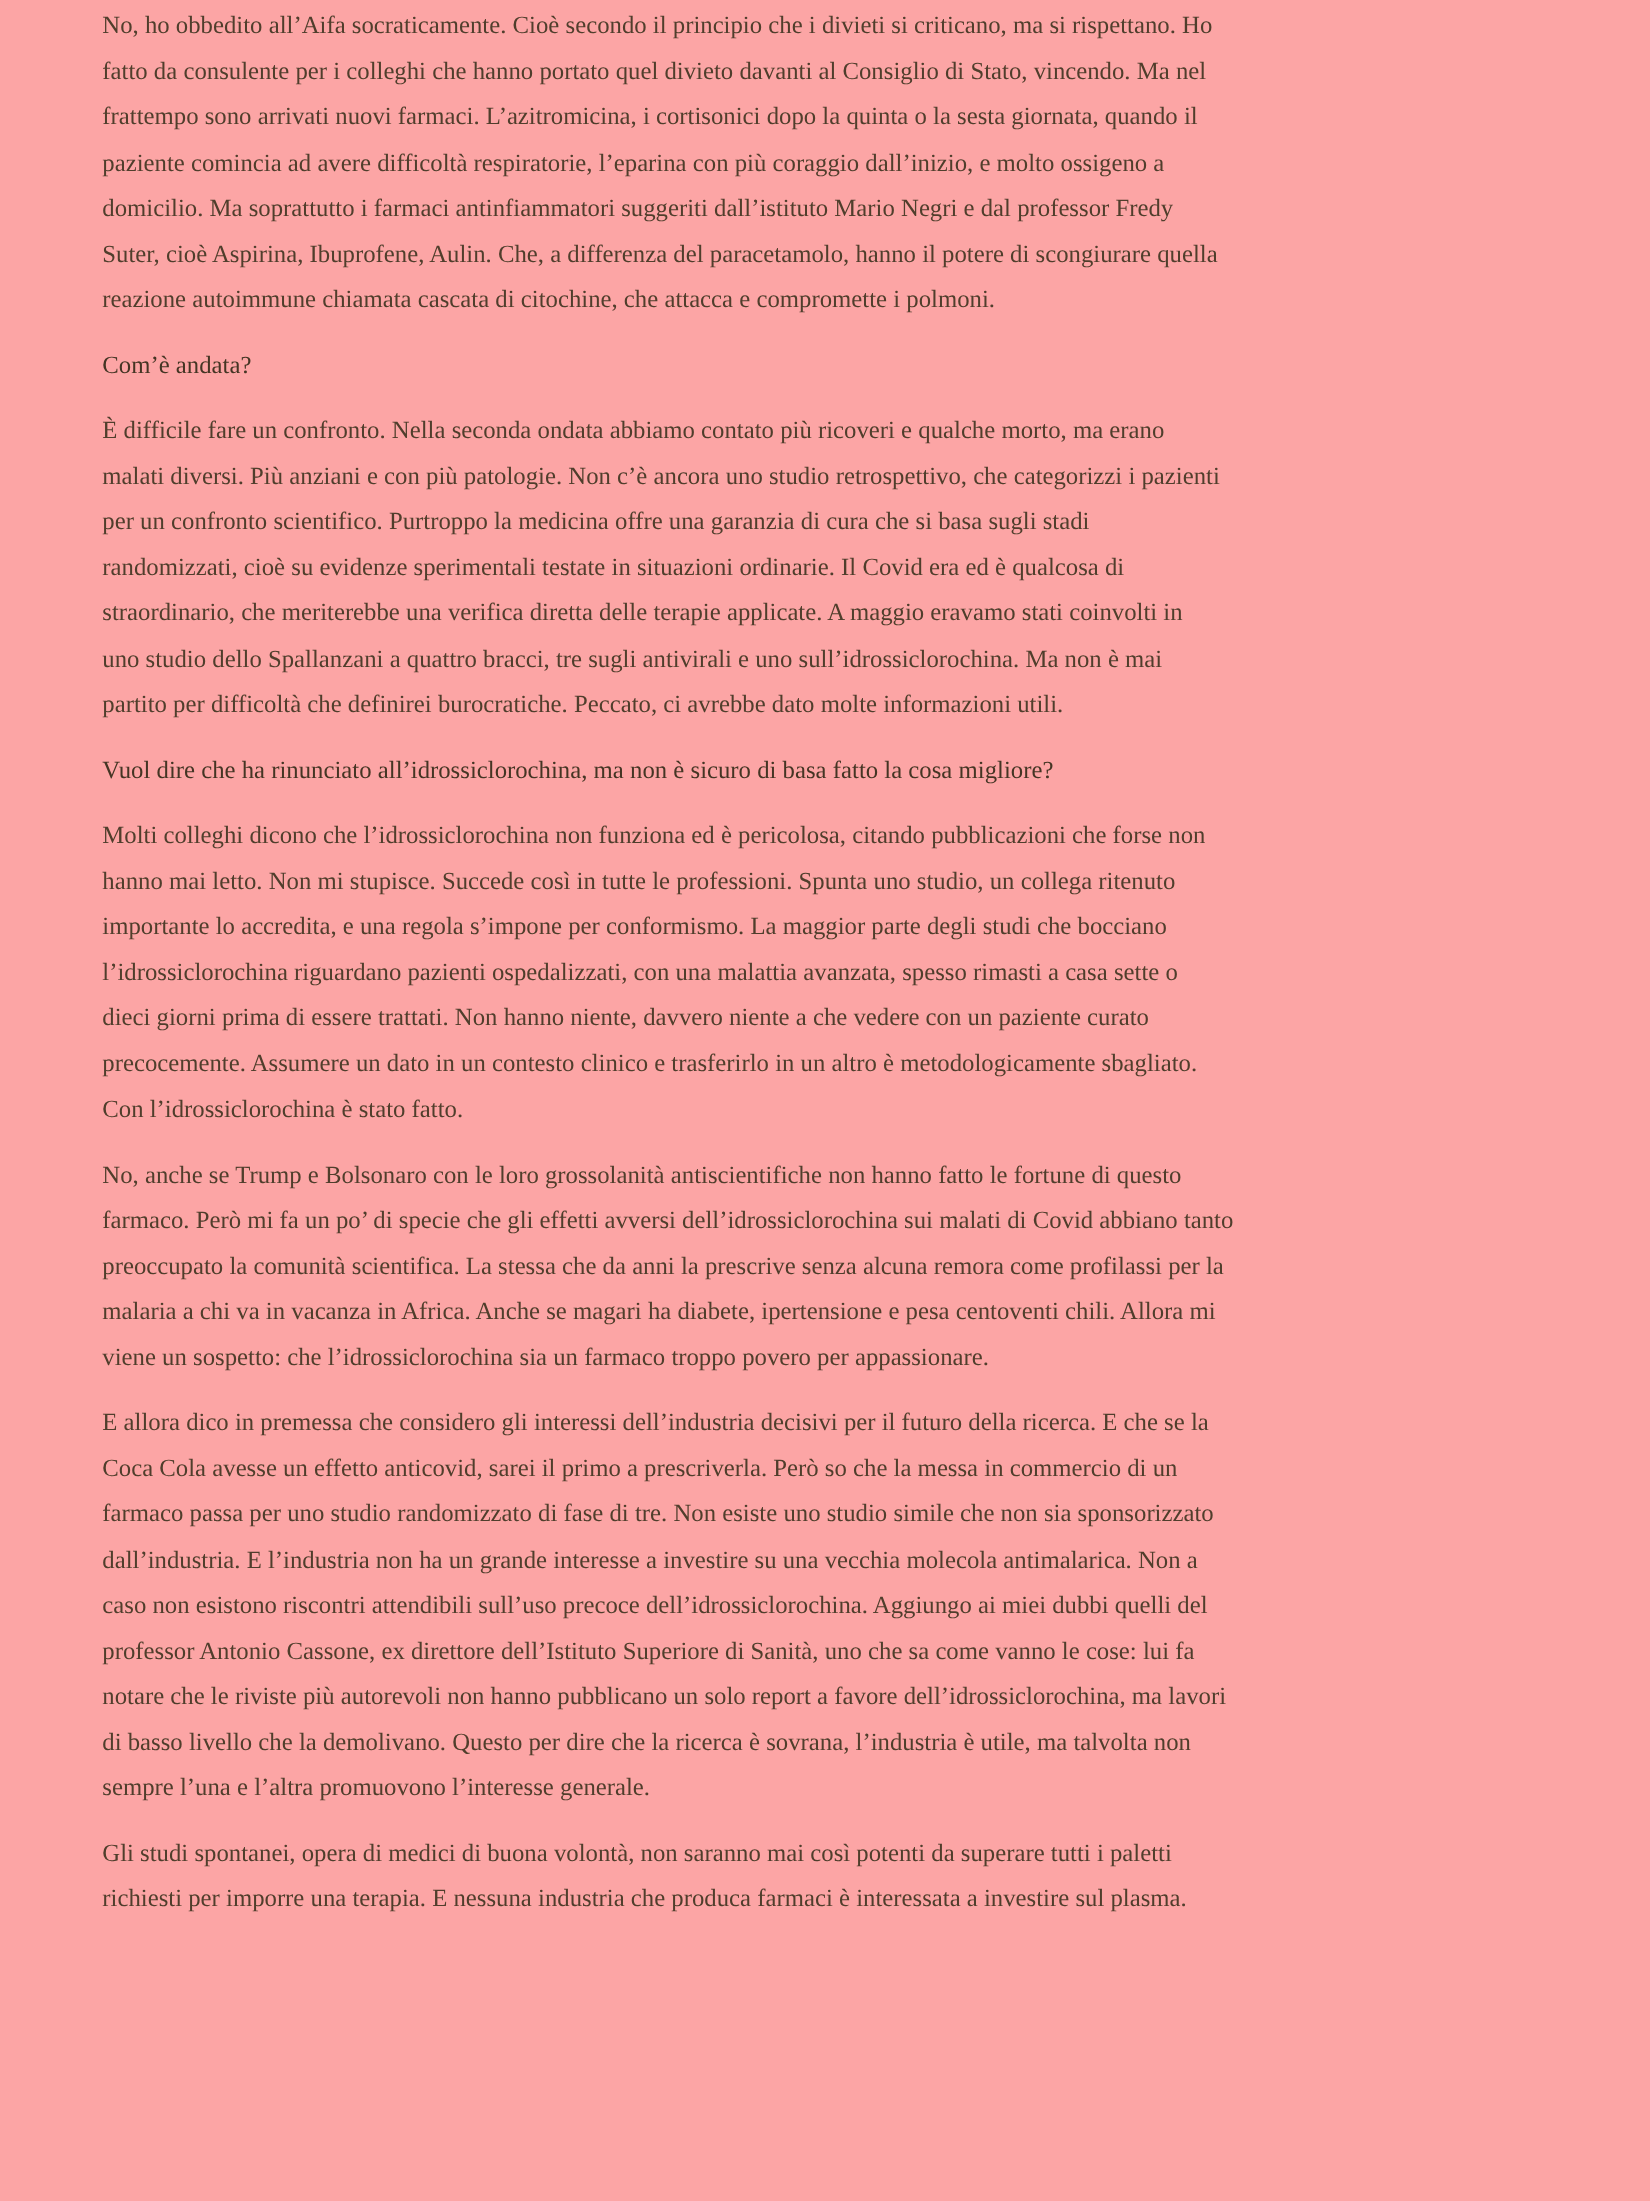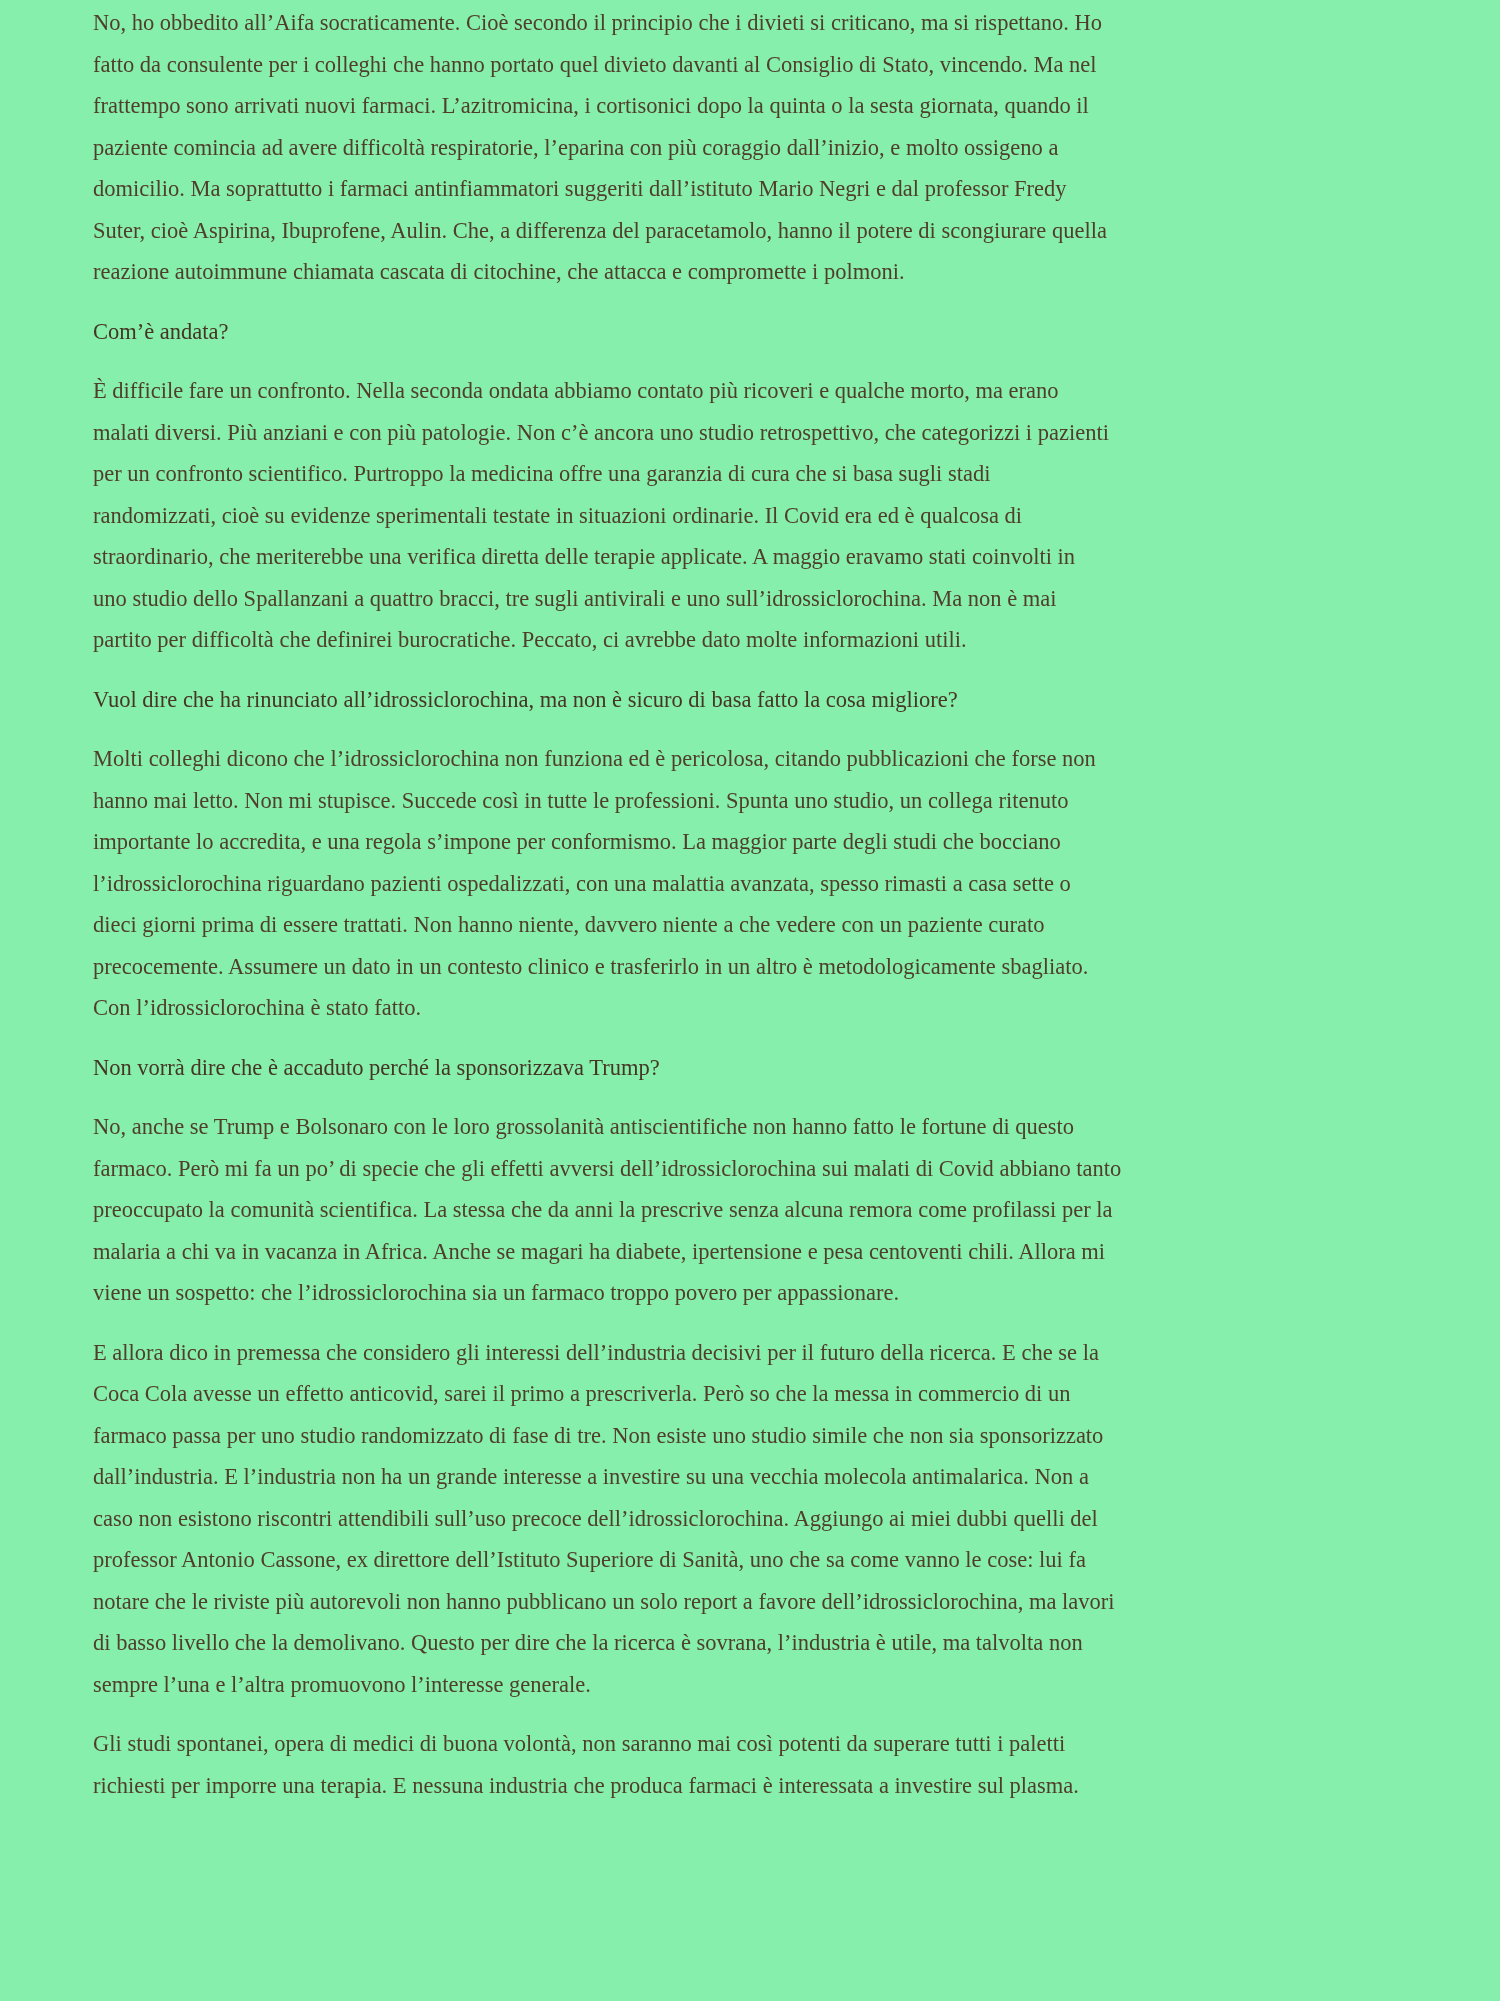--- a/index.html
+++ b/index.html
@@ -8,21 +8,21 @@
   }
   body {
     background: #f5eedd;
     font-family: "Liberation Serif", "DejaVu Serif", serif;
   }
   .page {
     position: relative;
     width: 1500px;
     height: 2001px;
     box-sizing: border-box;
-    background: #86efac;
+    background: #fca5a5;
     padding: 2px 92px 0 93px;
     overflow: hidden;
   }
   .article {
     width: 1315px;
   }
   .para {
     margin: 18px 0;
     font-size: 22.5px;
     line-height: 41.5px;
@@ -64,21 +64,20 @@
 uno studio dello Spallanzani a quattro bracci, tre sugli antivirali e uno sull’idrossiclorochina. Ma non è mai
 partito per difficoltà che definirei burocratiche. Peccato, ci avrebbe dato molte informazioni utili.</p>
     <p class="question">Vuol dire che ha rinunciato all’idrossiclorochina, ma non è sicuro di basa fatto la cosa migliore?</p>
     <p class="para">Molti colleghi dicono che l’idrossiclorochina non funziona ed è pericolosa, citando pubblicazioni che forse non
 hanno mai letto. Non mi stupisce. Succede così in tutte le professioni. Spunta uno studio, un collega ritenuto
 importante lo accredita, e una regola s’impone per conformismo. La maggior parte degli studi che bocciano
 l’idrossiclorochina riguardano pazienti ospedalizzati, con una malattia avanzata, spesso rimasti a casa sette o
 dieci giorni prima di essere trattati. Non hanno niente, davvero niente a che vedere con un paziente curato
 precocemente. Assumere un dato in un contesto clinico e trasferirlo in un altro è metodologicamente sbagliato.
 Con l’idrossiclorochina è stato fatto.</p>
-    <p class="question">Non vorrà dire che è accaduto perché la sponsorizzava Trump?</p>
     <p class="para">No, anche se Trump e Bolsonaro con le loro grossolanità antiscientifiche non hanno fatto le fortune di questo
 farmaco. Però mi fa un po’ di specie che gli effetti avversi dell’idrossiclorochina sui malati di Covid abbiano tanto
 preoccupato la comunità scientifica. La stessa che da anni la prescrive senza alcuna remora come profilassi per la
 malaria a chi va in vacanza in Africa. Anche se magari ha diabete, ipertensione e pesa centoventi chili. Allora mi
 viene un sospetto: che l’idrossiclorochina sia un farmaco troppo povero per appassionare.</p>
     <p class="para">E allora dico in premessa che considero gli interessi dell’industria decisivi per il futuro della ricerca. E che se la
 Coca Cola avesse un effetto anticovid, sarei il primo a prescriverla. Però so che la messa in commercio di un
 farmaco passa per uno studio randomizzato di fase di tre. Non esiste uno studio simile che non sia sponsorizzato
 dall’industria. E l’industria non ha un grande interesse a investire su una vecchia molecola antimalarica. Non a
 caso non esistono riscontri attendibili sull’uso precoce dell’idrossiclorochina. Aggiungo ai miei dubbi quelli del

